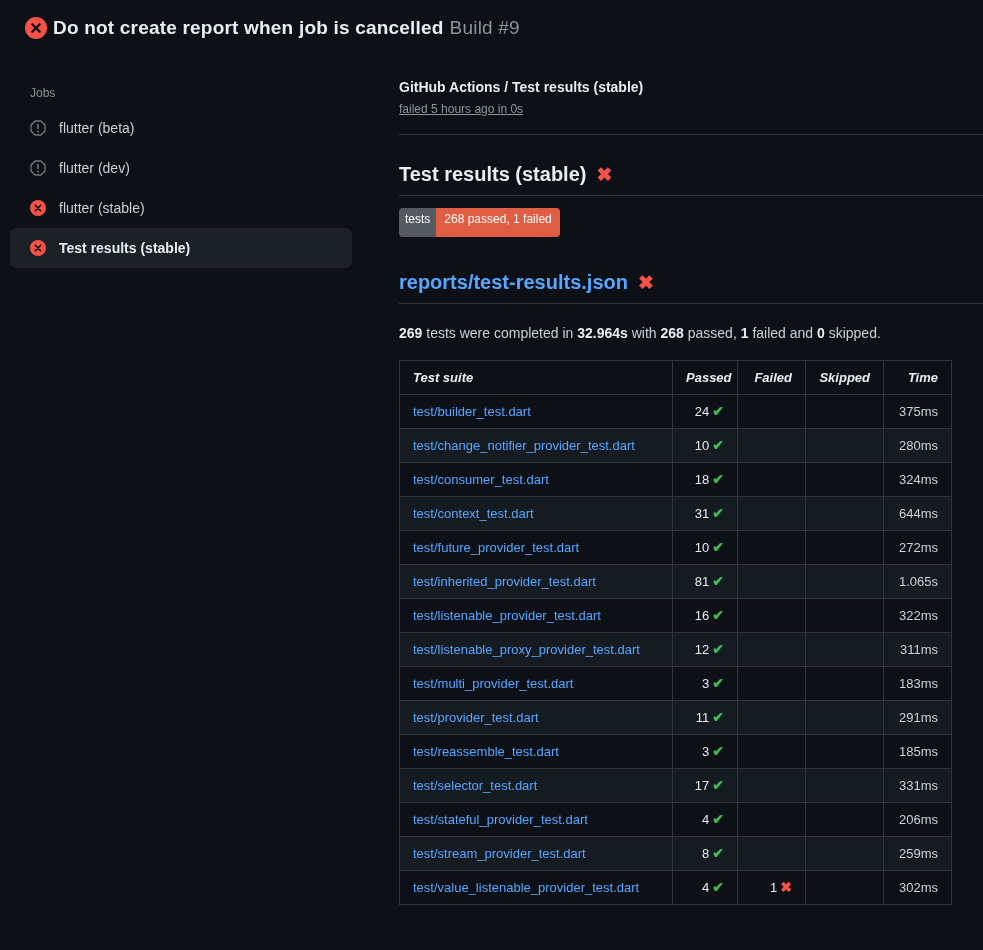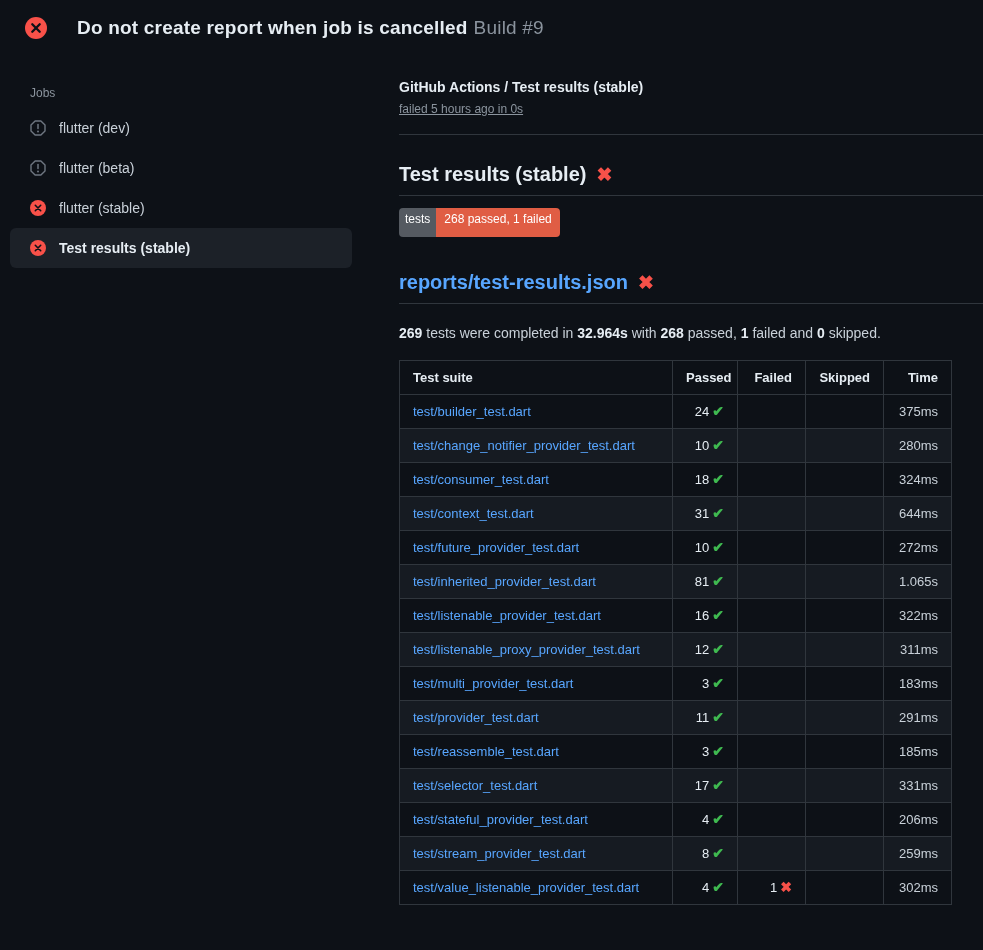--- a/index.html
+++ b/index.html
@@ -5,21 +5,21 @@
   * { margin:0; padding:0; box-sizing:border-box; }
   html, body { width:983px; height:950px; }
   body {
     background: var(--page-bg, #0d1117);
     color: var(--text-body, #c9d1d9);
     font-family: "Liberation Sans", sans-serif;
     overflow: hidden;
   }
   
   .app-header {
-    display:flex; align-items:center; gap:30px;
+    display:flex; align-items:center; gap:6px;
     padding:17px 8px 8px 25px;
   }
   .status-bubble { width:22px; height:22px; flex:0 0 22px; color:var(--failed-red); }
   .status-bubble svg { width:22px; height:22px; display:block; }
   .app-title { font-size:19px; font-weight:bold; color:var(--text-primary); letter-spacing:.2px; }
   .app-build { font-size:19px; color:var(--text-muted); font-weight:normal; margin-left:6px; }
   
   .layout { display:flex; align-items:flex-start; }
   
   .sidebar { width:380px; flex:0 0 380px; padding:17px 28px 0 10px; }
@@ -54,21 +54,21 @@
   .badge-value { background:var(--badge-value-bg); color:#ffffff; padding:5px 8px 4px; }
   
   .summary-line { margin-top:21px; font-size:14px; color:var(--text-body); }
   .summary-line strong { color:var(--text-primary); }
   
   table.results {
     margin-top:19px; border-collapse:collapse; table-layout:fixed;
     width:552px; font-size:13px;
   }
   .results th, .results td { border:1px solid var(--border); padding:8px 13px; line-height:17px; }
-  .results th { font-weight:bold; color:var(--text-primary); text-align:right; }
+  .results th { font-weight:bold; color:var(--text-primary); text-align:right;font-style:italic; }
   .results th.col-suite { text-align:left; }
   .results tbody tr:nth-child(even) { background:var(--row-alt-bg); }
   .results td { color:var(--text-body); }
   .results td.col-suite a { color:var(--link-blue); text-decoration:none; cursor:pointer; }
   .results td.num { text-align:right; white-space:nowrap; color:var(--text-primary); }
   .results td.time { text-align:right; color:var(--text-body); }
   .check-glyph { color:var(--passed-green); font-weight:bold; font-size:14px; margin-left:3px; }
   .cross-glyph { color:var(--failed-red); font-weight:bold; font-size:14px; margin-left:3px; }
 </style>
 </head>
@@ -90,31 +90,31 @@
     <div class="jobs-caption">Jobs</div>
     <div>
         <div class="nav-item">
           <span class="icon16 icon-muted">
             <svg viewBox="0 0 16 16" fill="none">
               <polygon points="5.1,1 10.9,1 15,5.1 15,10.9 10.9,15 5.1,15 1,10.9 1,5.1" stroke="currentColor" stroke-width="1.4" stroke-linejoin="round"></polygon>
               <line x1="8" y1="4.4" x2="8" y2="8.6" stroke="currentColor" stroke-width="1.5" stroke-linecap="round"></line>
               <circle cx="8" cy="11.4" r="1" fill="currentColor"></circle>
             </svg>
           </span>
-          <span>flutter (dev)</span>
+          <span>flutter (beta)</span>
         </div>
         <div class="nav-item">
           <span class="icon16 icon-muted">
             <svg viewBox="0 0 16 16" fill="none">
               <polygon points="5.1,1 10.9,1 15,5.1 15,10.9 10.9,15 5.1,15 1,10.9 1,5.1" stroke="currentColor" stroke-width="1.4" stroke-linejoin="round"></polygon>
               <line x1="8" y1="4.4" x2="8" y2="8.6" stroke="currentColor" stroke-width="1.5" stroke-linecap="round"></line>
               <circle cx="8" cy="11.4" r="1" fill="currentColor"></circle>
             </svg>
           </span>
-          <span>flutter (beta)</span>
+          <span>flutter (dev)</span>
         </div>
         <div class="nav-item">
           <span class="icon16 icon-failed">
             <svg viewBox="0 0 16 16">
               <circle cx="8" cy="8" r="8" fill="currentColor"></circle>
               <path d="M5.3 5.3l5.4 5.4M10.7 5.3l-5.4 5.4" stroke="#0d1117" stroke-width="1.6" stroke-linecap="round"></path>
             </svg>
           </span>
           <span>flutter (stable)</span>
         </div>

